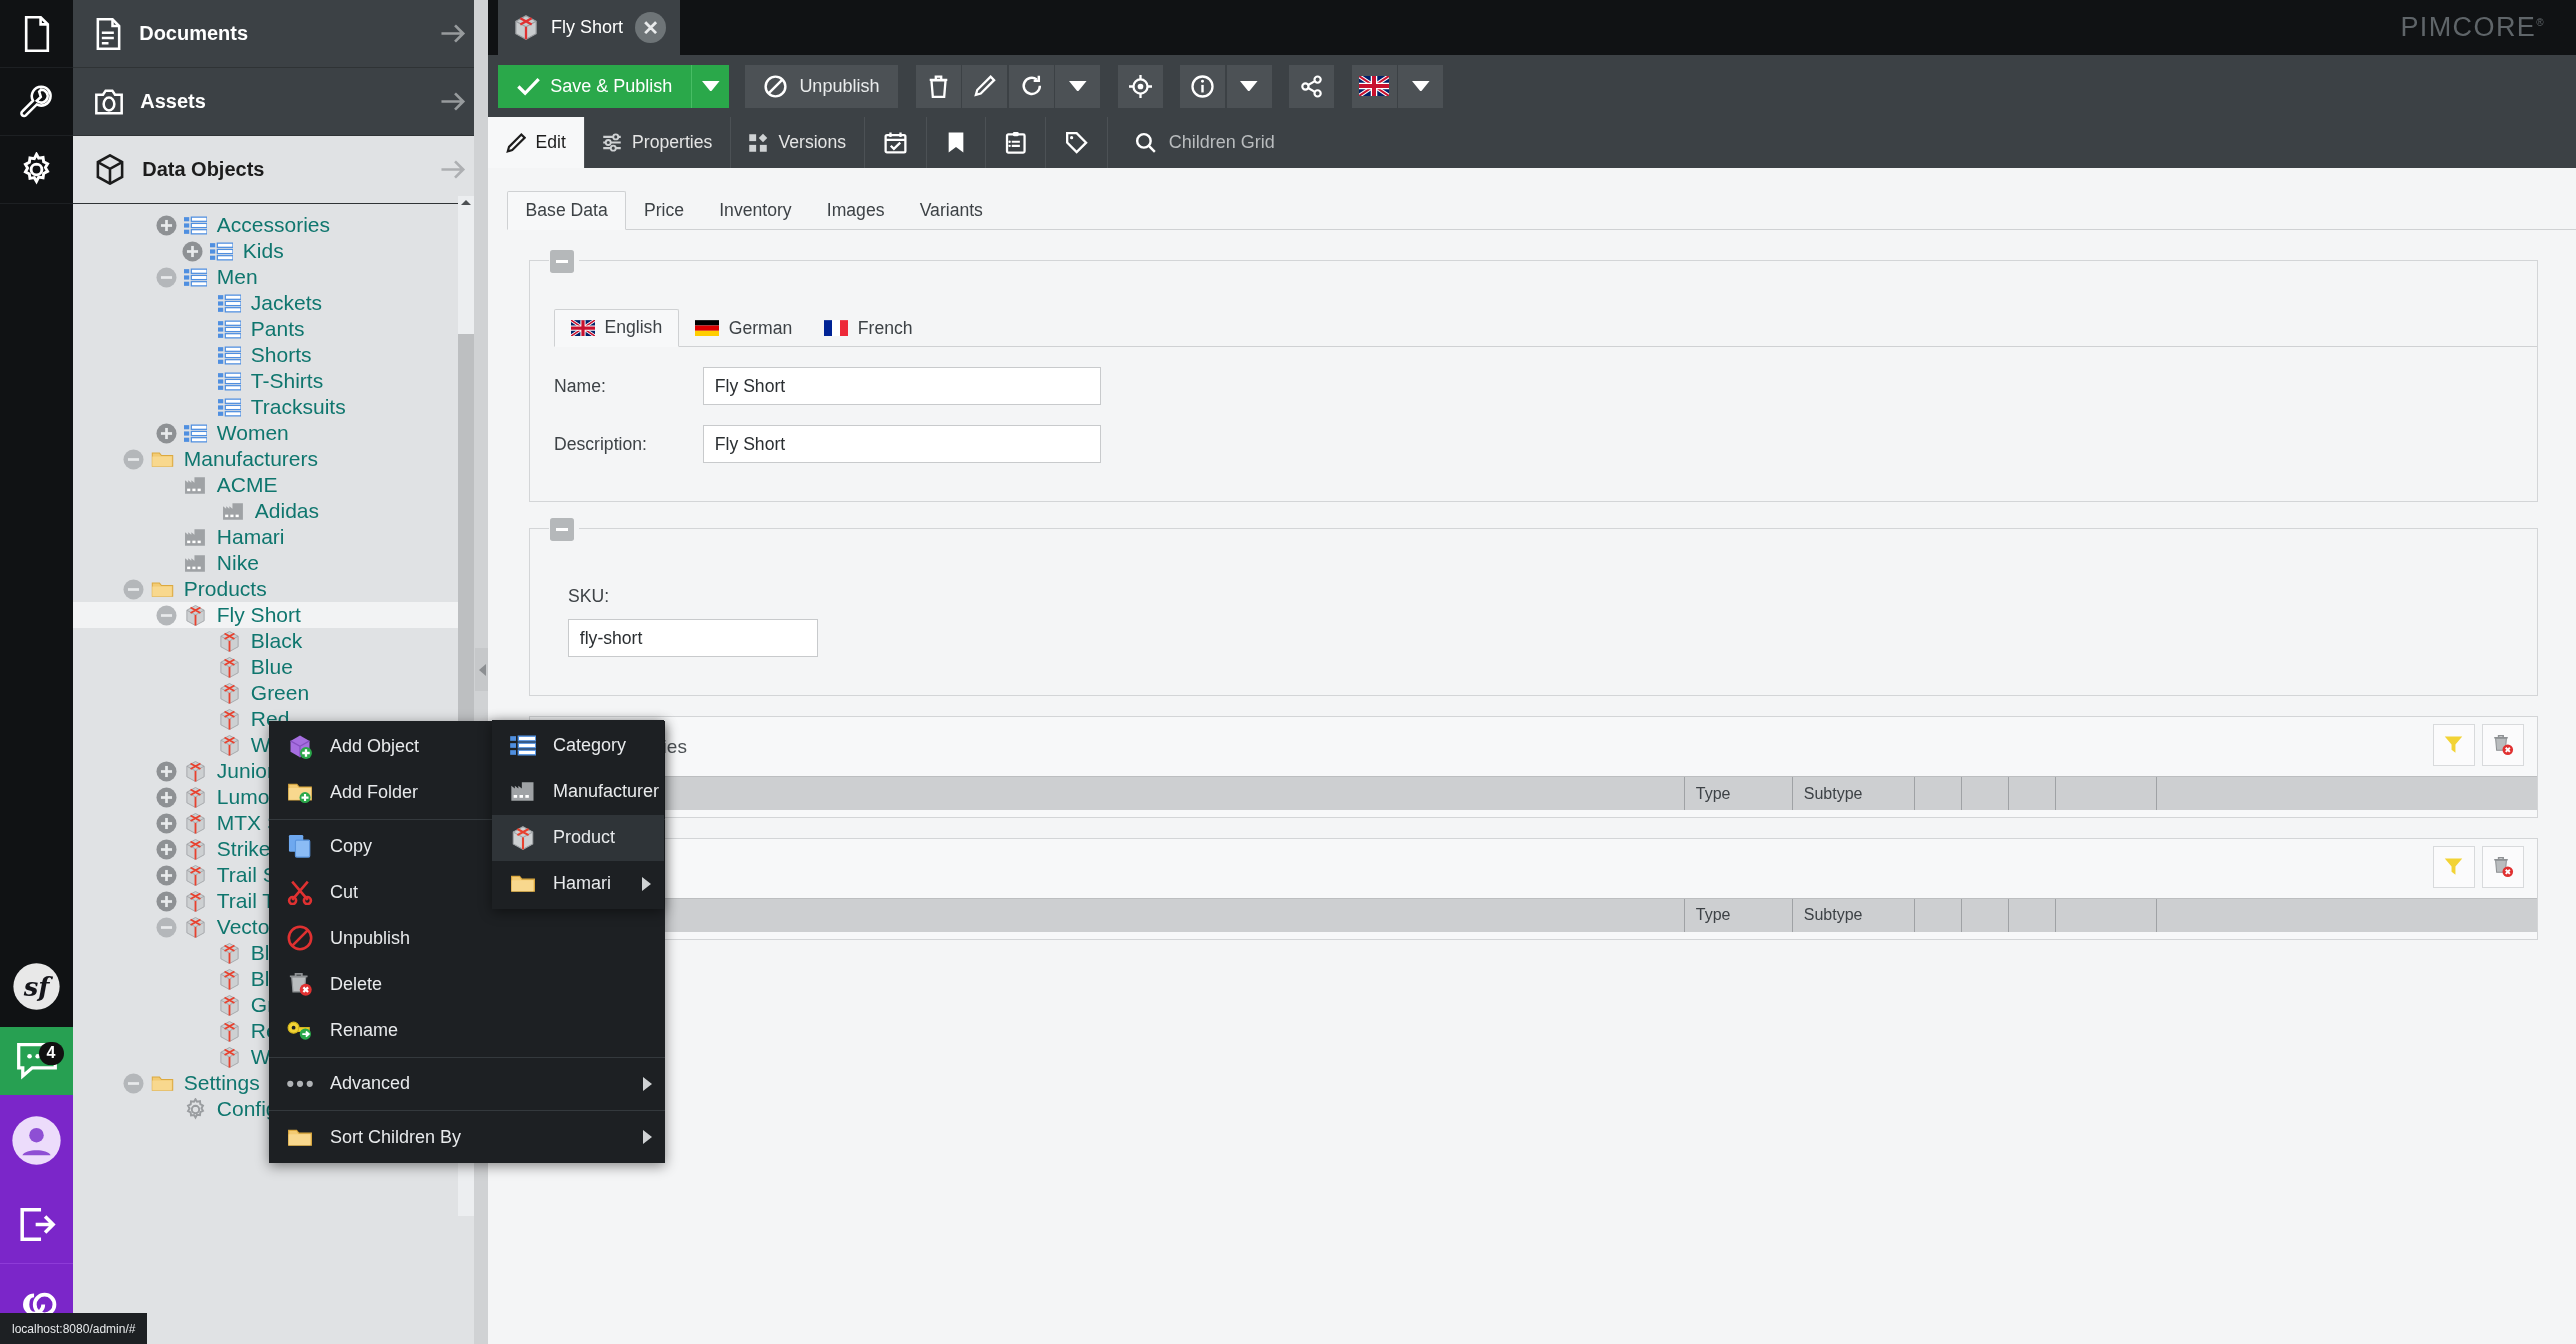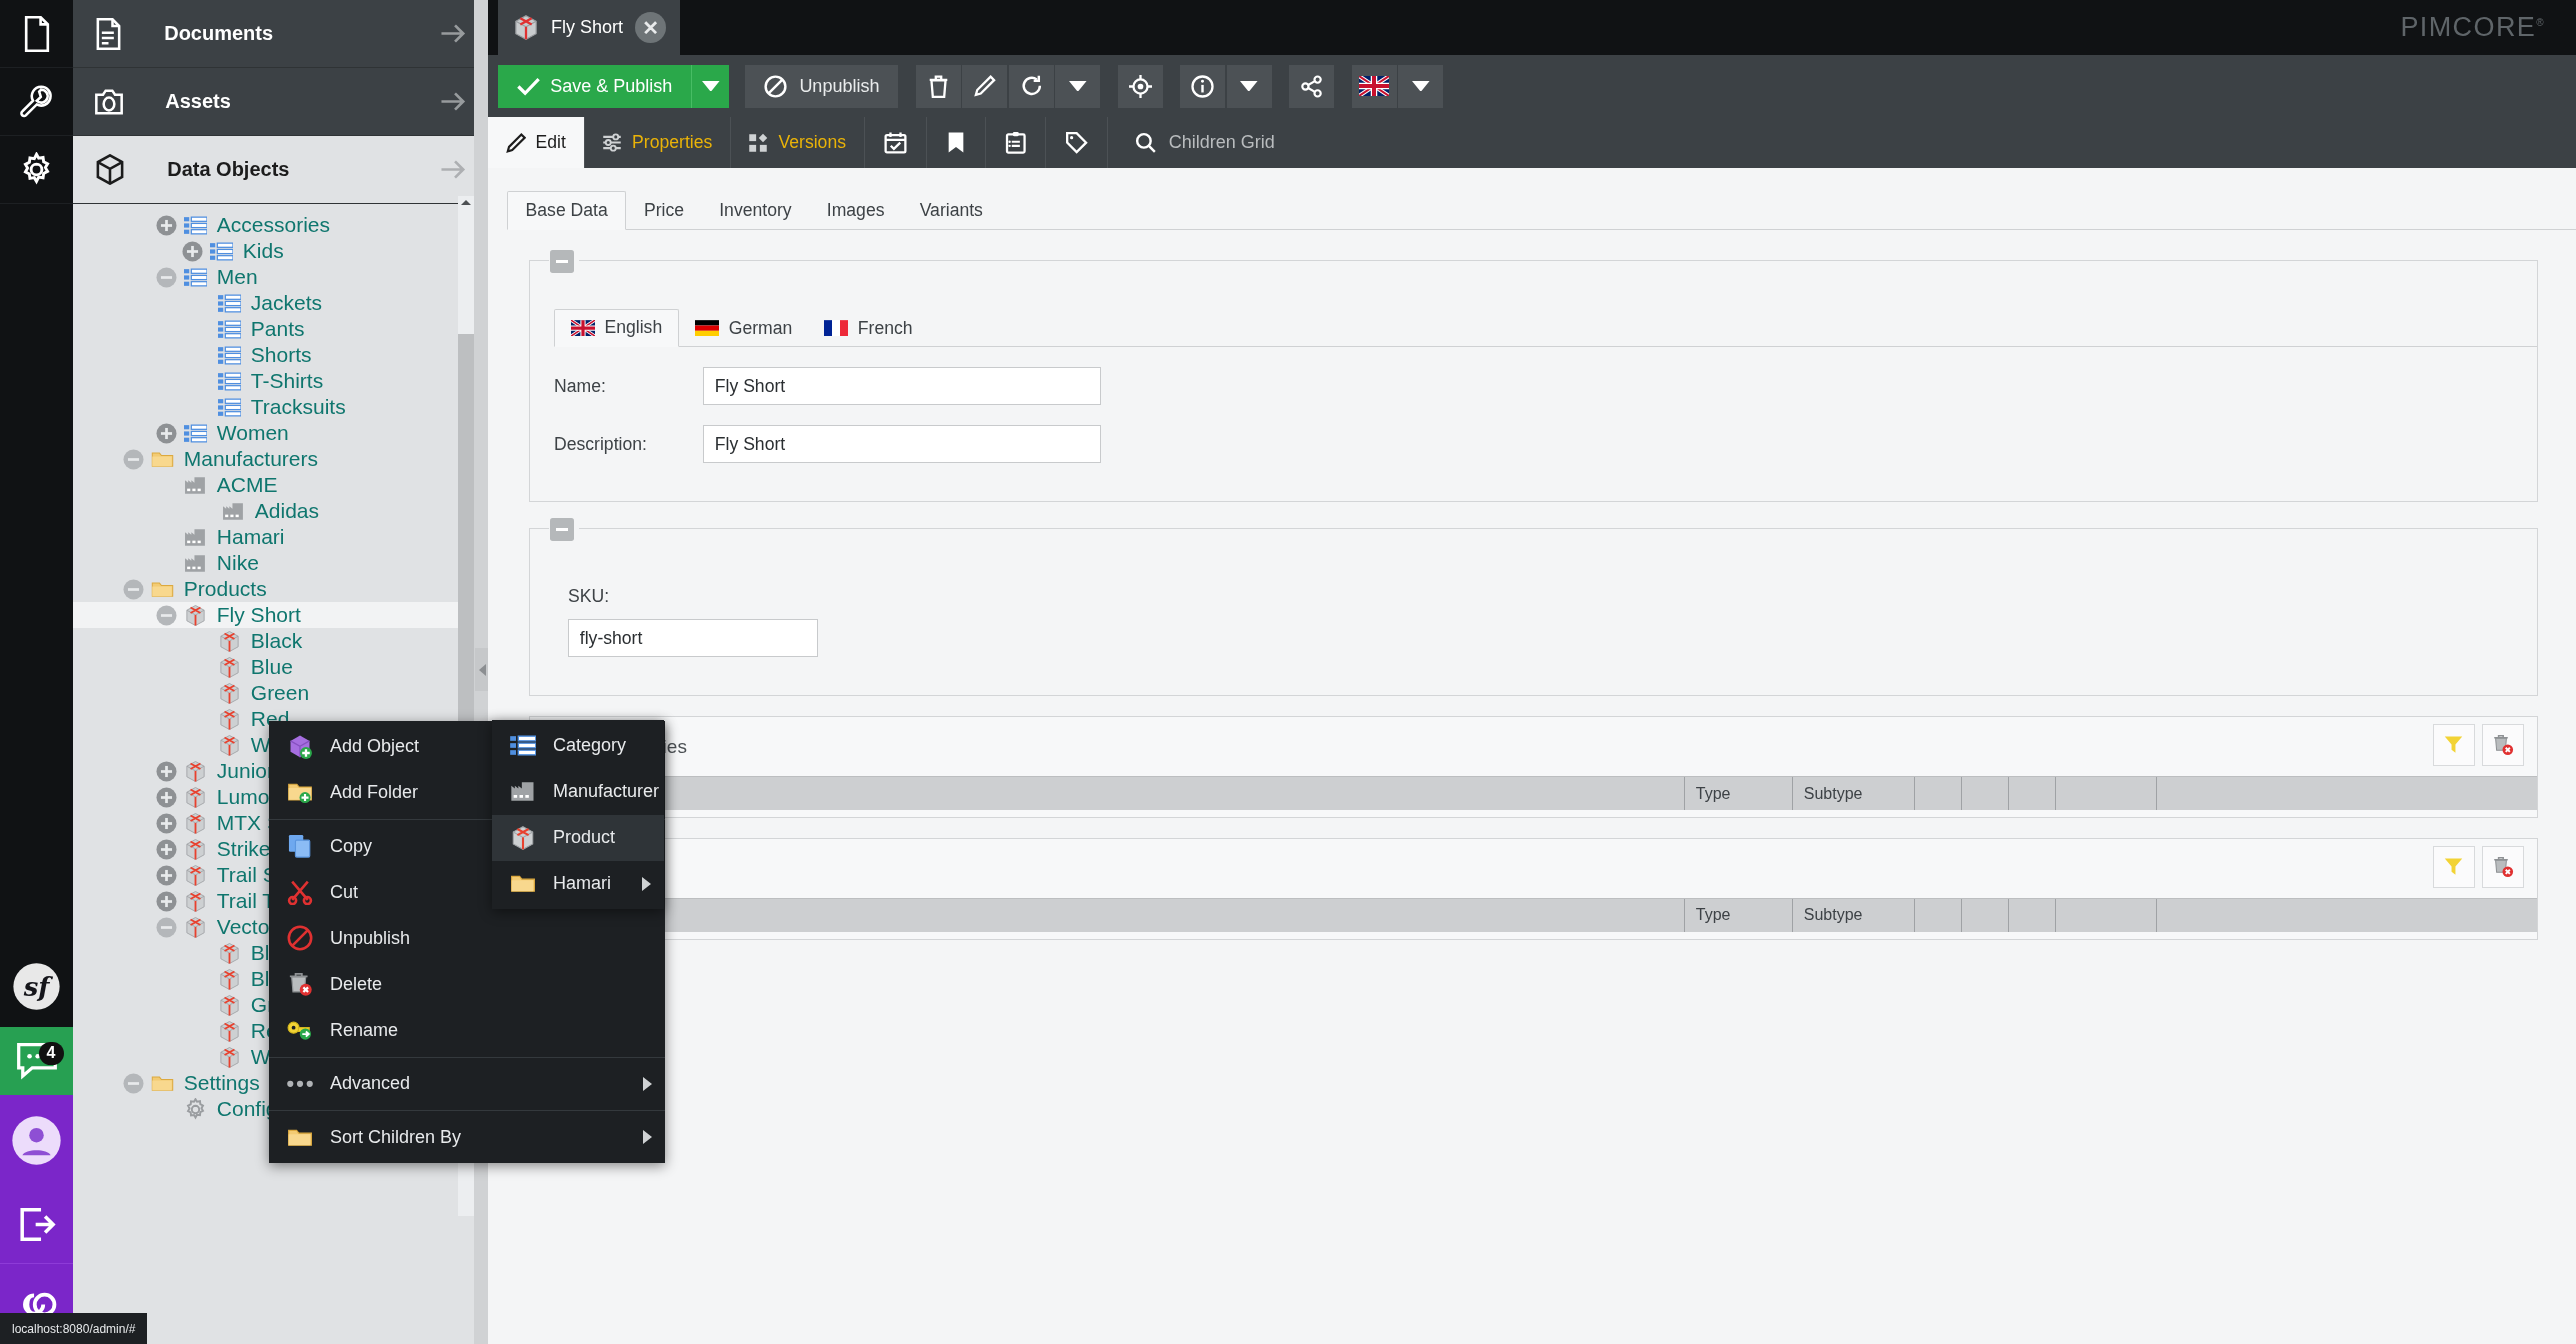--- a/index.html
+++ b/index.html
@@ -55,21 +55,21 @@
   }
   .tree-head {
     background: #3c4145; color: #fff;
   }
   .tree-head-item {
     height: 68px; display: flex; align-items: center; gap: 17.6px;
     padding: 0 19px 0 21.6px; border-bottom: 0.7px solid #2f3335; cursor: pointer;
     font-size: 20px; font-weight: 700;
   }
   .tree-head-item.active { background: #e0e2e4; color: #1c1c1c; }
-  .tree-head-item .hlabel { flex: 1; margin-left: 25px; }
+  .tree-head-item .hlabel { flex: 1; }
   .arrow-r { opacity: .62; }
 
   .tree-body { position: relative; height: 1142px; overflow: hidden; padding-top: 8px; }
   .tnode {
     height: 26px; display: flex; align-items: center; font-size: 21px;
     color: #0f766e; white-space: nowrap; cursor: pointer; position: relative;
   }
   .tnode.sel { background: #f2f3f4; }
   .tnode .tog { width: 23px; height: 23px; flex: none; margin-right: 4px; }
   .tnode .tog.empty { visibility: hidden; }
@@ -136,21 +136,21 @@
   }
   .tb-icon {
     height: 43px; width: 45px; background: #4c5155; display: flex; align-items: center;
     justify-content: center; margin-left: 10.8px; cursor: pointer;
   }
   .tb-icon.nogap { margin-left: 1.4px; }
   .tb-icon.gapbig { margin-left: 17.6px; }
 
   .tabbar { height: 51px; background: #3c4145; display: flex; align-items: stretch; text-align: right; }
   .tabitem {
-    display: flex; align-items: center; gap: 10px; padding: 0 17.6px; color: #eab308;
+    display: flex; align-items: center; gap: 10px; padding: 0 17.6px; color: #e5e5e5;
     font-size: 17.6px; border-right: 0.7px solid #4c5155; cursor: pointer;
   }
   .tabitem.active { background: #f7f8f9; color: #1d1d1d; }
   .tabitem.icononly { padding: 0 19px; }
   .tabsearch {
     display: flex; align-items: center; gap: 12px; padding: 0 17.6px 0 27px; color: #b9bcbe;
     font-size: 18px; cursor: pointer;
   }
 
   .content { position: absolute; left: 0; top: 169px; right: 0; bottom: 0; background: #f4f5f6; }

